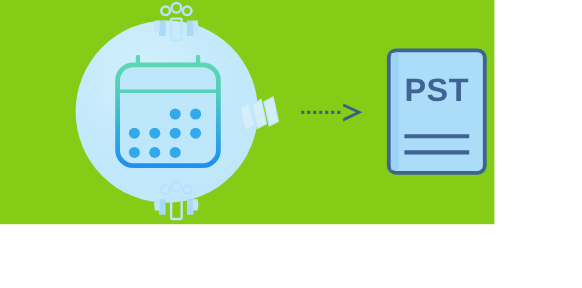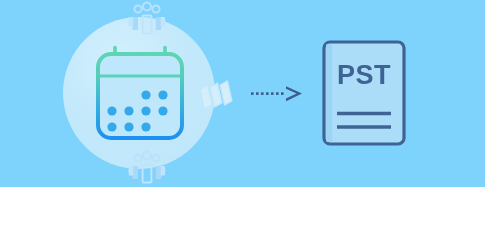--- a/index.html
+++ b/index.html
@@ -7,23 +7,23 @@
     padding: 0;
   }
   body {
     width: 485px;
     height: 187px;
     font-family: "Liberation Sans", sans-serif;
     overflow: hidden;
   }
   #stage {
     position: relative;
-    width: 485px;
+    width: 412px;
     height: 187px;
-    background: #7dd3fc;
+    background: #84cc16;
     overflow: hidden;
   }
   
   #circle-backdrop {
     position: absolute;
     left: 63px;
     top: 17px;
     width: 152px;
     height: 152px;
     border-radius: 50%;

